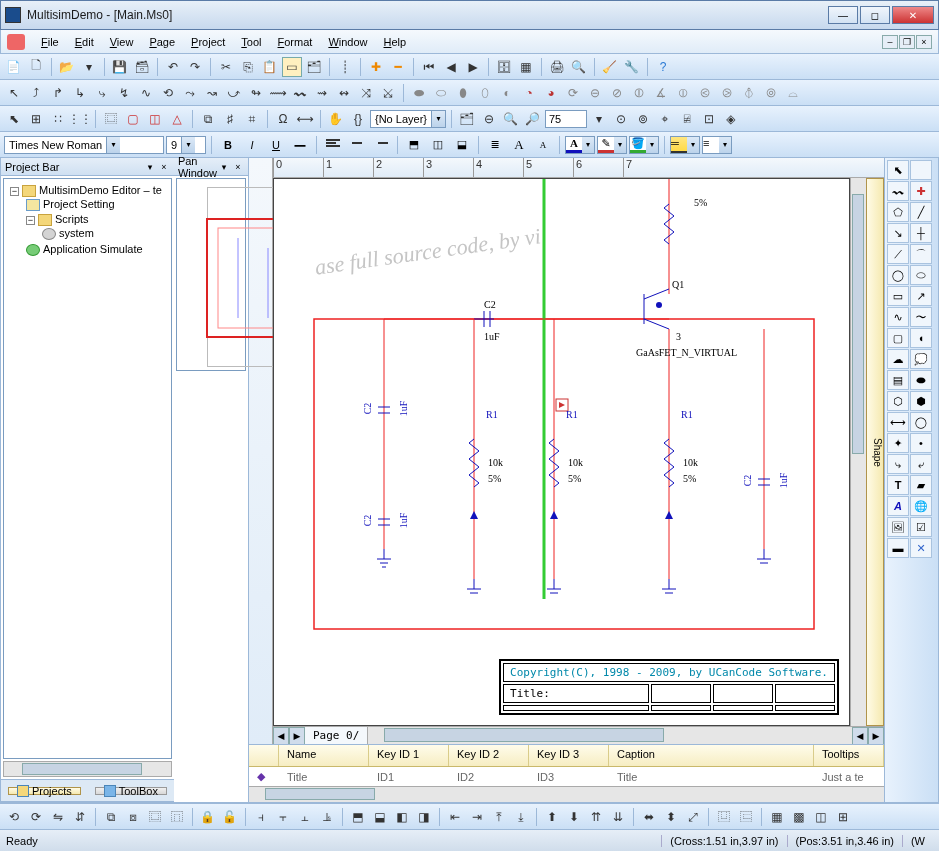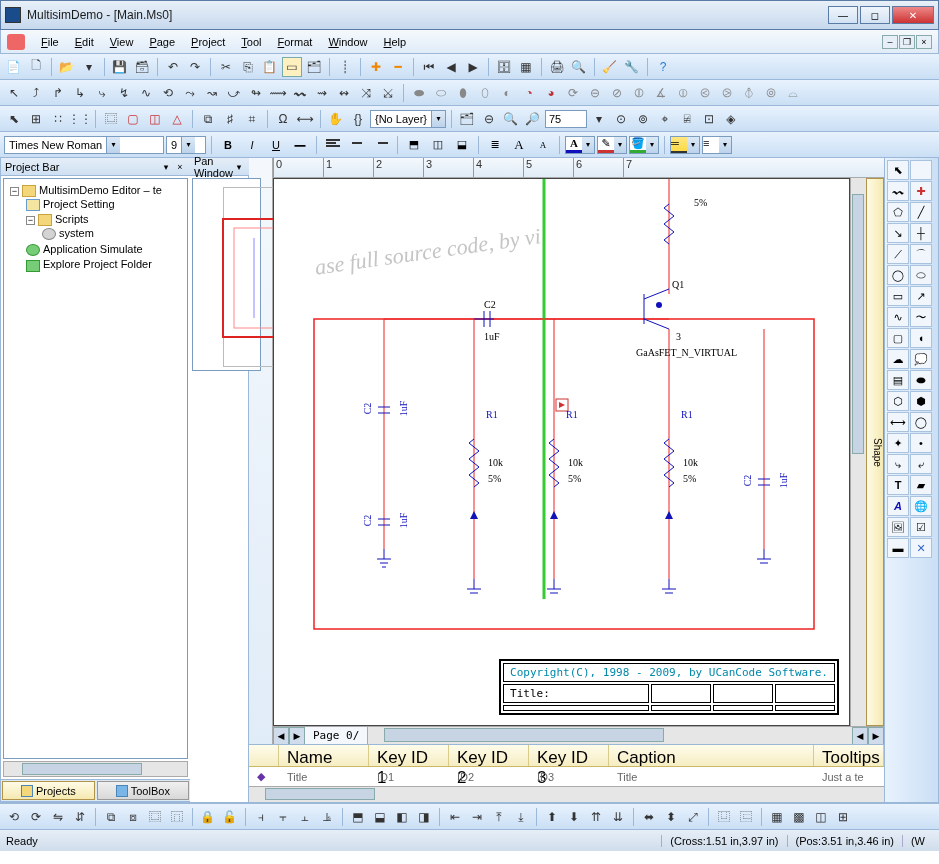--- a/index.html
+++ b/index.html
@@ -45,21 +45,21 @@
 .tree .ic { display:inline-block; width:14px;height:12px; margin-right:3px; vertical-align:middle;}
 .tree .ic.folder { background:#f4d77a; border:1px solid #c9a33e;}
 .tree .ic.file { background:#b6d4f0; border:1px solid #6a9cc9;}
 .tree .ic.gear { background:#d4d4d4; border:1px solid #888; border-radius:50%;}
 .tree .sel { background:#3d95e5; color:#fff; padding:0 2px;}
 
 .tree-hscroll { height:16px; border:1px solid #aaa; margin:0 2px 2px 2px; background:#e6e6e6; position:relative;}
 .tree-hscroll .thumb { position:absolute; left:18px; top:1px; width:120px; height:12px; background:#c7d4e3; border:1px solid #8aa;}
 
 .proj-tabs { height:22px; display:flex; border-top:1px solid #9cb8d8; background:#dde9f5;}
-.proj-tab { padding:3px 18px; border:1px solid #b0944a; background:linear-gradient(#fffbe6,#f5e9b0); margin:1px; font-size:11px; display:flex;align-items:center;gap:3px;}
+.proj-tab { padding:3px 8px; border:1px solid #b0944a; background:linear-gradient(#fffbe6,#f5e9b0); margin:7px; font-size:11px; display:flex;align-items:center;gap:3px;}
 .proj-tab.inactive { background:linear-gradient(#f0f0f0,#d8d8d8); border-color:#999;}
 .proj-tab .tic {width:12px;height:12px;background:#7ab5e8;border:1px solid #4a85b8;}
 
 .panwindow { height:215px; display:flex; flex-direction:column;}
 .pancanvas { flex:1; background:#fff; border:1px solid #7a9cc0; margin:2px; position:relative;}
 .panmini { position:absolute; left:30px; top:8px; width:165px; height:180px; border:1px solid #bbb;}
 .panmini .redbox { position:absolute; left:-2px; top:30px; width:168px; height:120px; border:2px solid #d22;}
 
 .centercol { flex:1; display:flex; flex-direction:column; background:#fff; min-width: 0;}
 .canvas-wrap { flex:1; display:flex; min-height: 0;}
@@ -82,21 +82,21 @@
 .hsb-row .sbthumb { position:absolute; left:16px; top:1px; width:280px; height:14px; background:#c7d4e3; border:1px solid #8aa;}
 .hsb-row .sbarrow { width:16px; background:#d0dceb; border:1px solid #8aa; display:flex;align-items:center;justify-content:center;font-size:9px;}
 
 .vsb { width:16px; background:#e6e6e6; border-left:1px solid #aaa; position:relative;}
 .vsb .sbthumb { position:absolute; top:16px; left:1px; width:12px; height:260px; background:#c7d4e3; border:1px solid #8aa;}
 
 .shape-tab { width:18px; writing-mode:vertical-rl; background:linear-gradient(90deg,#fffbe6,#f5e9b0); border:1px solid #b0944a; font-size:10px; text-align:center; padding:4px 0;}
 
 .bottomgrid { height:58px; border-top:1px solid #9cb8d8; background:#fff; display:flex; flex-direction:column;}
 .bg-headers { height:22px; background:linear-gradient(#fffceb,#f6edc2); display:flex; border-bottom:1px solid #c9b86a;}
-.bg-headers span { padding:3px 8px; border-right:1px solid #d9cc8a; font-size:17px;}
+.bg-headers span { padding:3px 8px; border-right:1px solid #d9cc8a; font-size:11px;}
 .bg-row { flex:1; display:flex; padding:2px 0; color:#666; font-size:10px; align-items: center; overflow: hidden;}
 .bg-row span { padding:0 8px; white-space:nowrap; overflow:hidden;}
 .bg-hsb { height:16px; background:#e6e6e6; border-top:1px solid #aaa; position:relative;}
 .bg-hsb .thumb { position:absolute; left:16px; top:1px; width:110px; height:12px; background:#c7d4e3; border:1px solid #8aa;}
 
 .rightcol { width:54px; background:linear-gradient(90deg,#e8f2fd,#cadff5); border-left:1px solid #9cb8d8; display:flex; flex-wrap:wrap; align-content:flex-start; padding:2px; gap:1px;}
 .rightcol .rtb { width:22px; height:20px; border:1px solid #a9c3df; background:#f0f6fc; display:flex;align-items:center;justify-content:center; font-size:11px;}
 
 
 .toolstrip.bottom { border-top:1px solid #9cb8d8; border-bottom:none;}
@@ -358,21 +358,20 @@
         <ul style="padding-left:2px">
           <li><span class="exp">−</span><span class="ic folder"></span><span>MultisimDemo Editor – te</span>
             <ul>
               <li><span class="ic file" style="background:#f4e6a0"></span><span>Project Setting</span></li>
               <li><span class="exp">−</span><span class="ic folder"></span><span>Scripts</span>
                 <ul>
                   <li><span class="ic gear"></span><span>system</span></li>
                 </ul>
               </li>
               <li><span class="ic" style="background:#7c7;border:1px solid #393;border-radius:50%"></span><span>Application Simulate</span></li>
-              <li><span class="ic" style="background:#7c7;border:1px solid #393"></span><span>Explore Project Folder</span></li>
             </ul>
           </li>
         </ul>
       </div>
       <div class="tree-hscroll">
           <div class="thumb"></div>
         </div>
       <div class="proj-tabs">
         <div class="proj-tab">
             <span class="tic" style="background:#f4d77a"></span>

